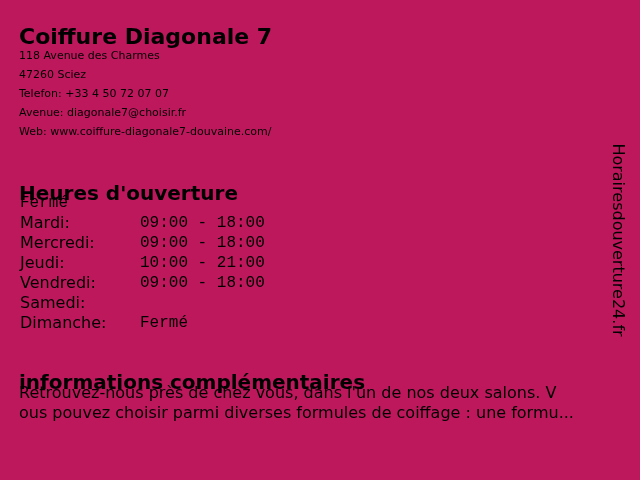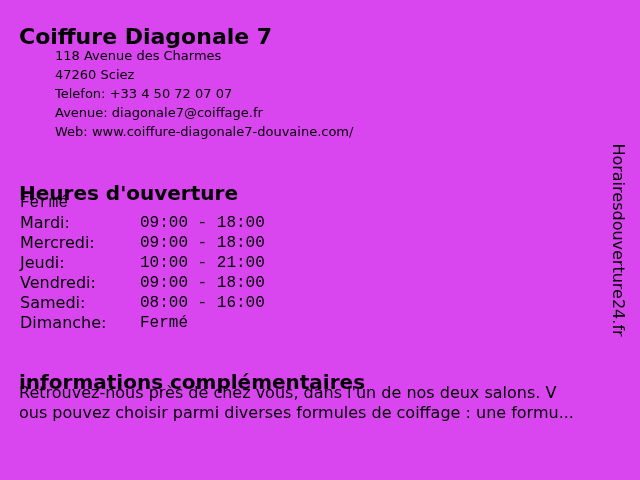--- a/index.html
+++ b/index.html
@@ -11,38 +11,37 @@
     overflow: hidden;
   }
   body {
     font-family: "DejaVu Sans", "Liberation Sans", sans-serif;
     color: #000000;
   }
   .page {
     position: relative;
     width: 640px;
     height: 480px;
-    background: #d946ef;
+    background: #be185d;
   }
   .title {
     position: absolute;
     left: 19px;
     top: 9px;
     font-size: 22px;
     font-weight: bold;
     white-space: nowrap;
   }
   .contact {
     position: absolute;
     left: 19px;
     top: 46px;
-    font-size: 13px;
+    font-size: 11px;
     line-height: 19px;
     white-space: nowrap;
-    margin-left: 36px;
   }
   .section-heading {
     position: absolute;
     left: 19px;
     font-size: 20px;
     font-weight: bold;
     white-space: nowrap;
   }
   .hours-heading { top: 164px; }
   .info-heading  { top: 353px; }
@@ -79,21 +78,21 @@
 <body>
 
 <div class="page">
 
   <h1 class="title">Coiffure Diagonale 7</h1>
 
   <div class="contact">
     <div>118 Avenue des Charmes</div>
     <div>47260 Sciez</div>
     <div><span>Telefon:</span> <span>+33 4 50 72 07 07</span></div>
-    <div><span>Avenue:</span> <span>diagonale7@coiffage.fr</span></div>
+    <div><span>Avenue:</span> <span>diagonale7@choisir.fr</span></div>
     <div><span>Web:</span> <span>www.coiffure-diagonale7-douvaine.com/</span></div>
   </div>
 
   <h2 class="section-heading hours-heading">Heures d'ouverture</h2>
 
   <div class="hours-table">
     <div class="hours-row">
       <span class="hours-time">Fermé</span>
     </div>
     <div class="hours-row">
@@ -107,21 +106,20 @@
     <div class="hours-row">
       <span class="hours-day">Jeudi:</span>
       <span class="hours-time">10:00 - 21:00</span>
     </div>
     <div class="hours-row">
       <span class="hours-day">Vendredi:</span>
       <span class="hours-time">09:00 - 18:00</span>
     </div>
     <div class="hours-row">
       <span class="hours-day">Samedi:</span>
-      <span class="hours-time">08:00 - 16:00</span>
     </div>
     <div class="hours-row">
       <span class="hours-day">Dimanche:</span>
       <span class="hours-time">Fermé</span>
     </div>
   </div>
 
   <h2 class="section-heading info-heading">informations complémentaires</h2>
 
   <div class="info-text">

